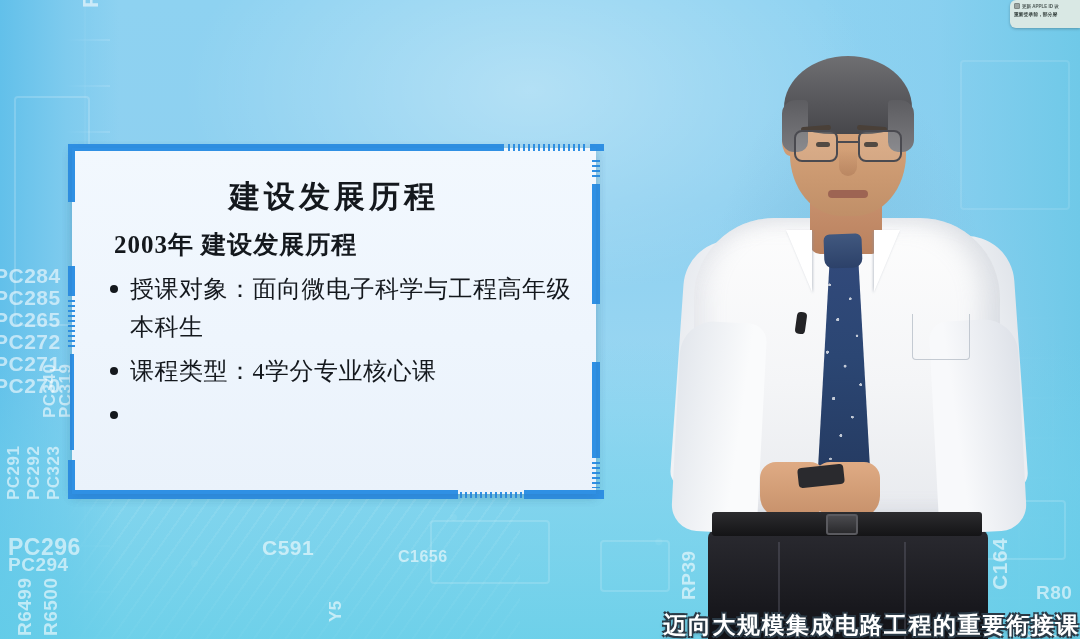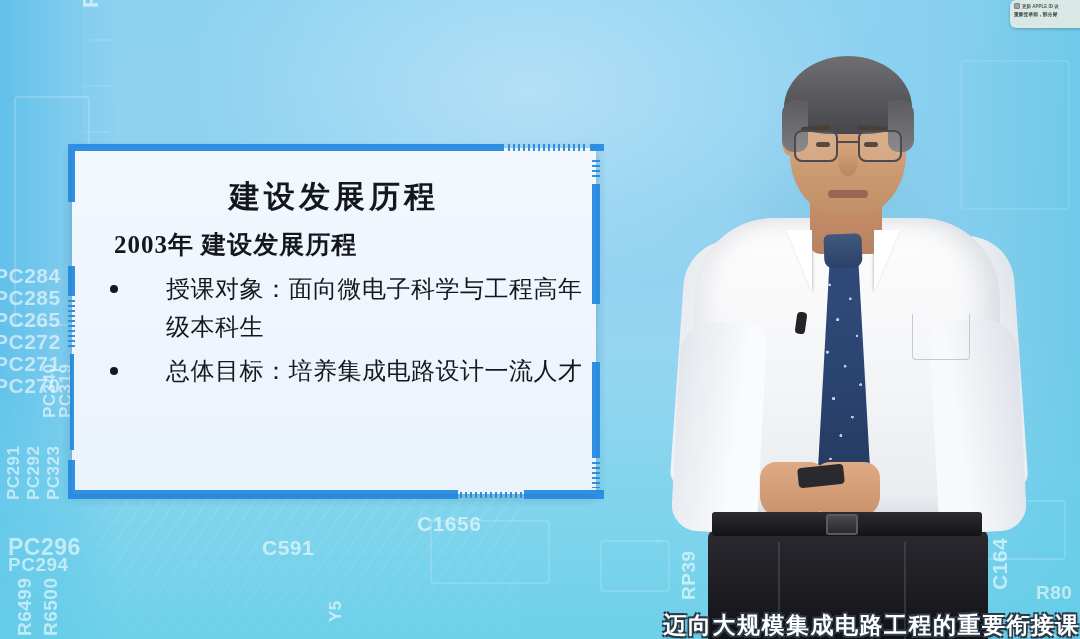--- a/index.html
+++ b/index.html
@@ -295,21 +295,21 @@
     position:absolute; left:0; top:28px; width:524px;
     text-align:center; color:#14181d; font-weight:700;
     font-size:31px; letter-spacing:4px;
   }
   .slide-sub{
     position:absolute; left:42px; top:80px; width:470px;
     color:#14181d; font-weight:700; font-size:25px; letter-spacing:1px;
   }
   .bullets{ position:absolute; left:34px; top:122px; width:482px; }
   .bullet{
-    display:flex; align-items:flex-start; margin-bottom:6px;gap:36px;
+    display:flex; align-items:flex-start; margin-bottom:6px;
   }
   .bullet .dot{
     flex:0 0 auto; width:8px; height:8px; border-radius:50%;
     background:#14181d; margin:15px 12px 0 4px;
   }
   .bullet .btxt{
     color:#14181d; font-size:24px; line-height:38px; letter-spacing:.5px;
   }
 
   
@@ -371,21 +371,21 @@
   <div class="silk-label vert" style="left:4px;top:500px;font-size:17px;">PC291</div>
   <div class="silk-label vert" style="left:24px;top:500px;font-size:17px;">PC292</div>
   <div class="silk-label vert" style="left:44px;top:500px;font-size:17px;">PC323</div>
   <div class="silk-label vert" style="left:56px;top:418px;font-size:17px;">PC319</div>
   <div class="silk-label vert" style="left:40px;top:418px;font-size:17px;">PC340</div>
   <div class="silk-label" style="left:8px;top:534px;font-size:23px;">PC296</div>
   <div class="silk-label" style="left:8px;top:554px;font-size:19px;">PC294</div>
   <div class="silk-label vert" style="left:14px;top:636px;font-size:19px;">R6499</div>
   <div class="silk-label vert" style="left:40px;top:636px;font-size:19px;">R6500</div>
   <div class="silk-label" style="left:262px;top:536px;font-size:21px;">C591</div>
-  <div class="silk-label" style="left:398px;top:512px;font-size:21px;margin-left:19px;">C1656</div>
+  <div class="silk-label" style="left:398px;top:548px;font-size:16px;">C1656</div>
   <div class="silk-label vert" style="left:678px;top:600px;font-size:19px;">RP39</div>
   <div class="silk-label vert" style="left:988px;top:590px;font-size:21px;">C164</div>
   <div class="silk-label" style="left:1036px;top:582px;font-size:19px;">R80</div>
   <div class="silk-label" style="left:1010px;top:620px;font-size:19px;">R6518</div>
   <div class="silk-label vert" style="left:326px;top:622px;font-size:17px;">Y5</div>
 
   <div class="presenter">
     <div class="pres-shadow"></div>
     <div class="trousers"></div>
     <div class="crease" style="left:110px;"></div>
@@ -449,21 +449,24 @@
     <div class="slide-card" style="background:none;">
       <div class="slide-title">建设发展历程</div>
       <div class="slide-sub">2003年  建设发展历程</div>
       <div class="bullets">
         <div class="bullet">
           <span class="dot"></span>
           <span class="btxt">授课对象：面向微电子科学与工程高年级本科生</span>
         </div>
         <div class="bullet">
           <span class="dot"></span>
-          <span class="btxt">总体目标：培养集成电路设计一流人才</span>
+          <span class="btxt">课程类型：4学分专业核心课</span>
+        </div>
+        <div class="bullet">
+          <span class="dot"></span>
         </div>
       </div>
     </div>
   </div>
 
   <div class="subtitle">迈向大规模集成电路工程的重要衔接课</div>
 
   <div class="notif">
     <div class="notif-row">
       <span class="notif-ico"></span>

